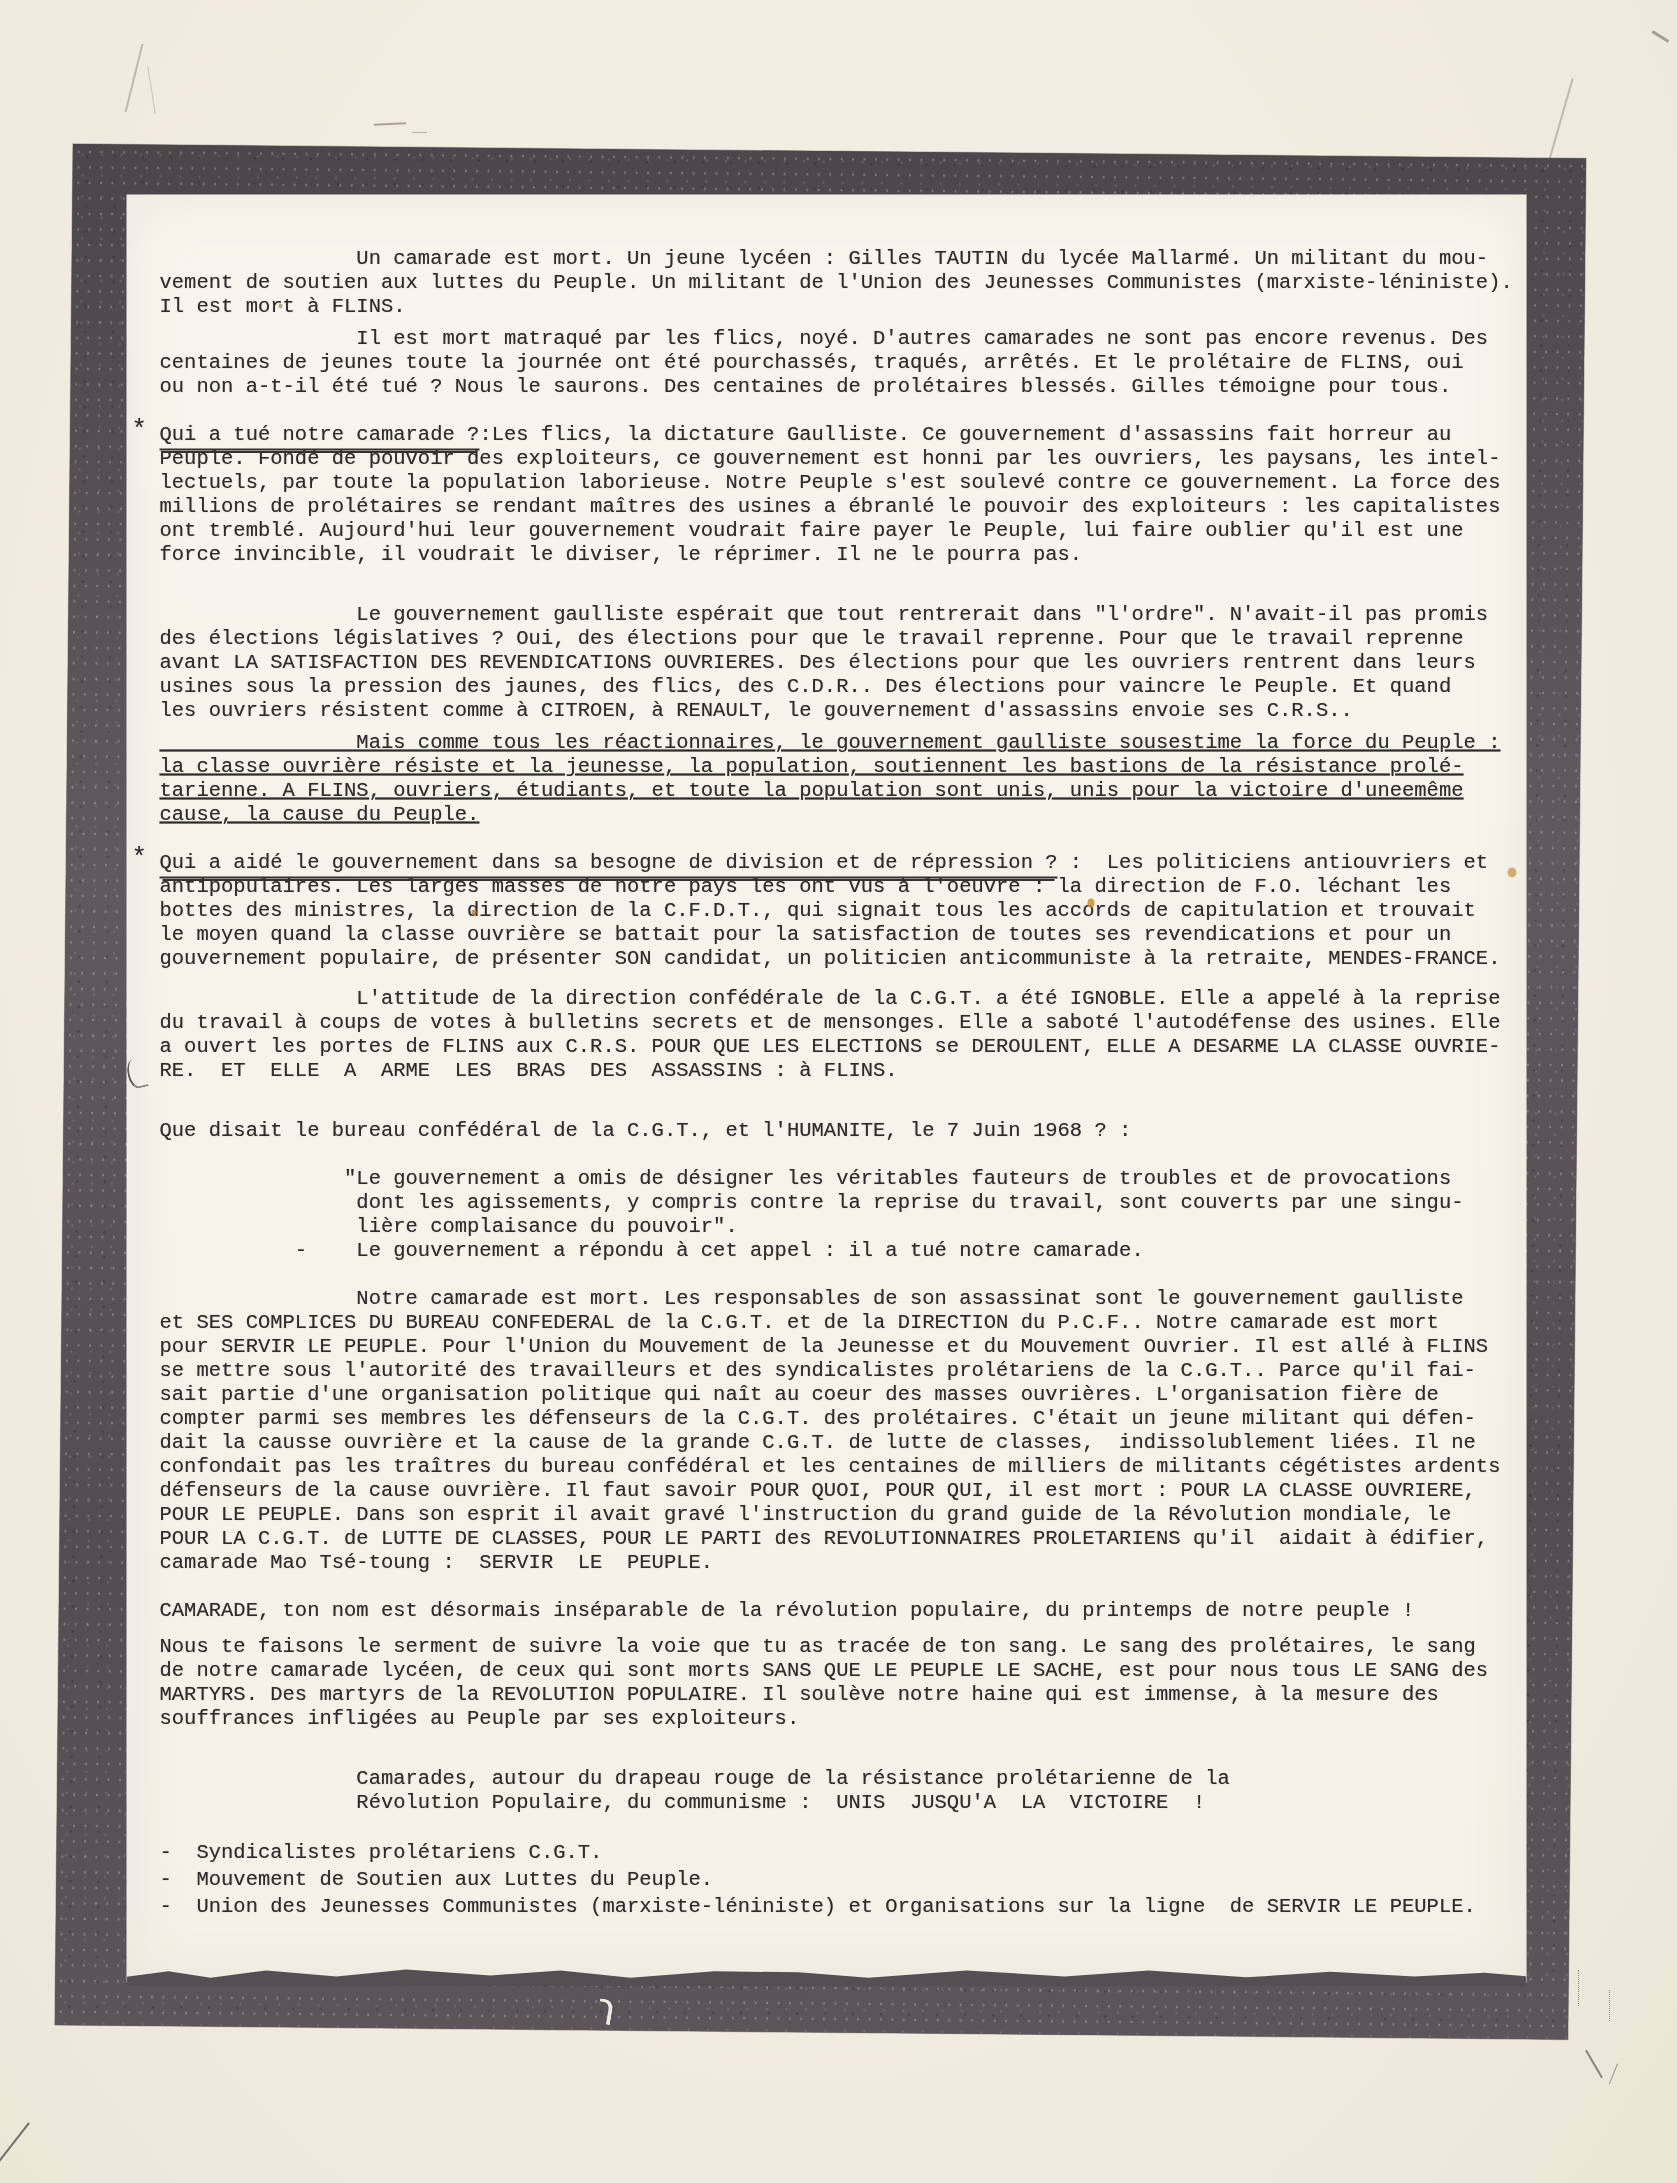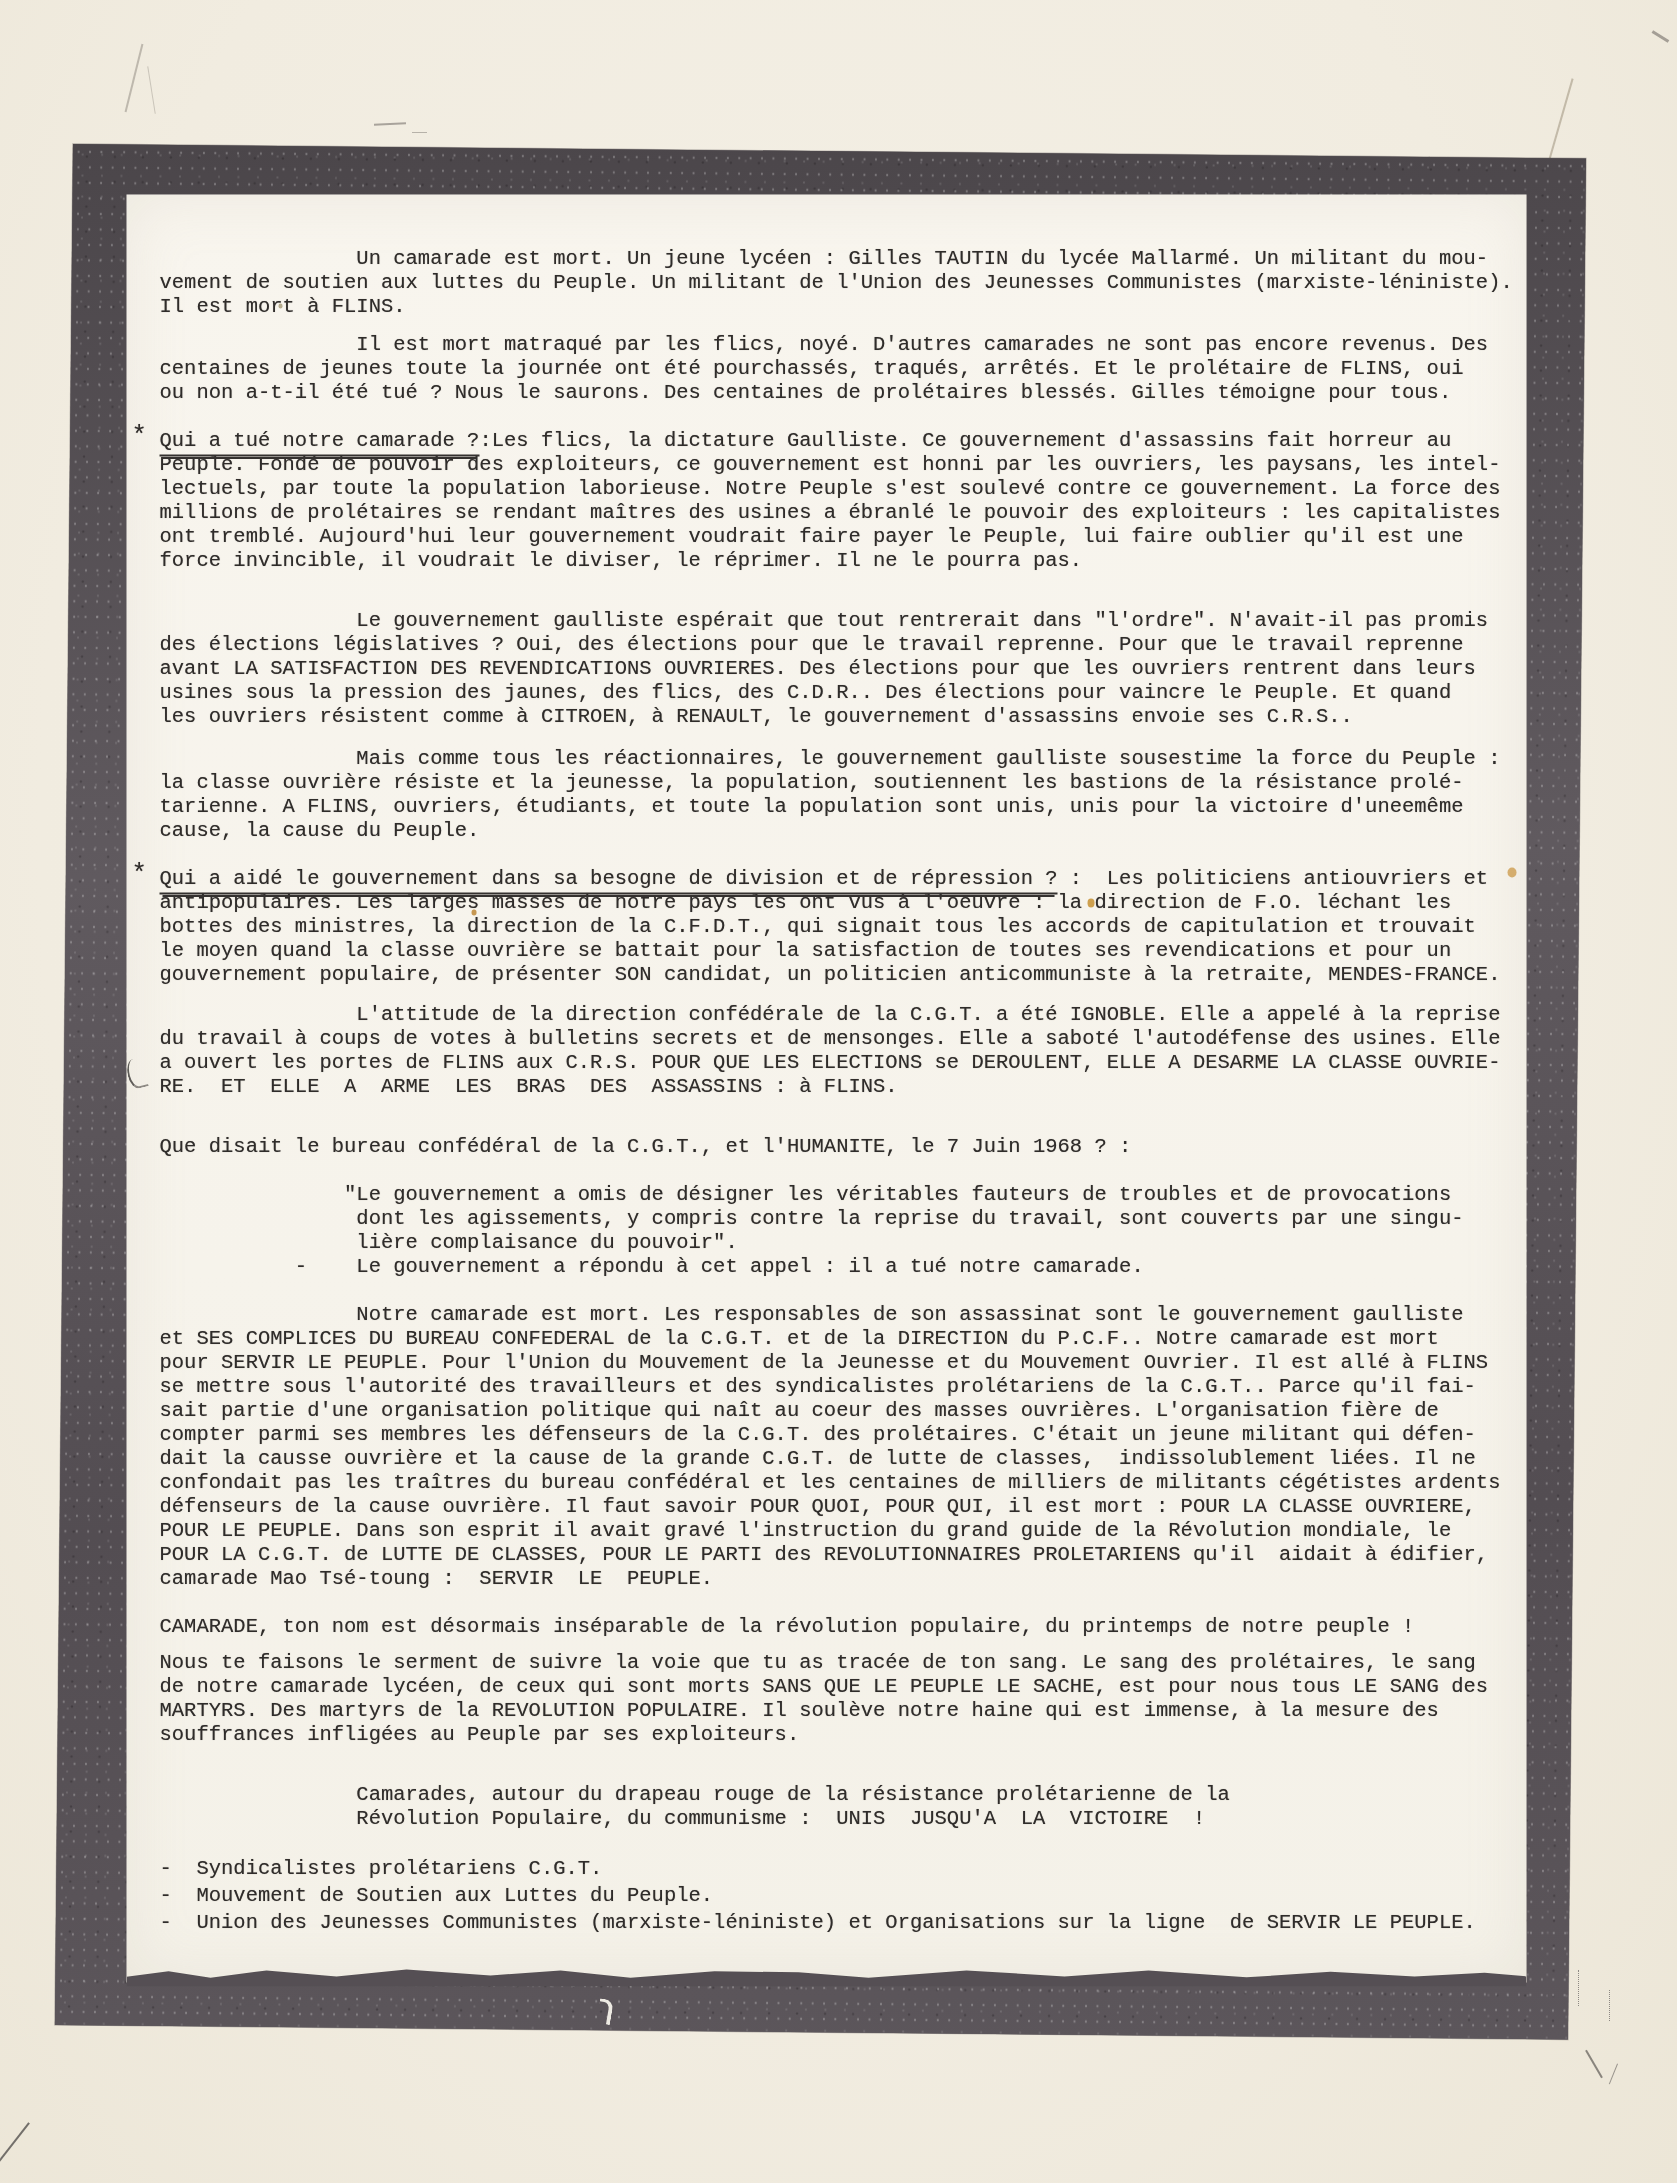--- a/index.html
+++ b/index.html
@@ -87,41 +87,41 @@
 
   <div class="frame" data-name="photocopy-border">
 
     <div class="page" data-name="scanned-page">
       <div class="page-text" data-name="page-text">
           <div class="block" data-name="opening-paragraph" style="margin-top: 16px;">
             <div class="line" data-name="text-line">                Un camarade est mort. Un jeune lycéen : Gilles TAUTIN du lycée Mallarmé. Un militant du mou-</div>
             <div class="line" data-name="text-line">vement de soutien aux luttes du Peuple. Un militant de l'Union des Jeunesses Communistes (marxiste-léniniste).</div>
             <div class="line" data-name="text-line">Il est mort à FLINS.</div>
           </div>
-          <div class="block" data-name="paragraph-mort-matraque" style="margin-top: 14px;">
+          <div class="block" data-name="paragraph-mort-matraque" style="margin-top: 8px;">
             <div class="line" data-name="text-line">                Il est mort matraqué par les flics, noyé. D'autres camarades ne sont pas encore revenus. Des</div>
             <div class="line" data-name="text-line">centaines de jeunes toute la journée ont été pourchassés, traqués, arrêtés. Et le prolétaire de FLINS, oui</div>
             <div class="line" data-name="text-line">ou non a-t-il été tué ? Nous le saurons. Des centaines de prolétaires blessés. Gilles témoigne pour tous.</div>
           </div>
           <div class="block" data-name="section-qui-a-tue" style="margin-top: 24px;">
             <div class="line first" data-name="text-line"><span class="star" data-name="margin-asterisk">*</span><span class="underlined" data-name="underlined-heading">Qui a tué notre camarade ?</span><span data-name="heading-rest">:Les flics, la dictature Gaulliste. Ce gouvernement d'assassins fait horreur au</span></div>
             <div class="line" data-name="text-line">Peuple. Fondé de pouvoir des exploiteurs, ce gouvernement est honni par les ouvriers, les paysans, les intel-</div>
             <div class="line" data-name="text-line">lectuels, par toute la population laborieuse. Notre Peuple s'est soulevé contre ce gouvernement. La force des</div>
             <div class="line" data-name="text-line">millions de prolétaires se rendant maîtres des usines a ébranlé le pouvoir des exploiteurs : les capitalistes</div>
             <div class="line" data-name="text-line">ont tremblé. Aujourd'hui leur gouvernement voudrait faire payer le Peuple, lui faire oublier qu'il est une</div>
             <div class="line" data-name="text-line">force invincible, il voudrait le diviser, le réprimer. Il ne le pourra pas.</div>
           </div>
           <div class="block" data-name="paragraph-elections" style="margin-top: 36px;">
             <div class="line" data-name="text-line">                Le gouvernement gaulliste espérait que tout rentrerait dans "l'ordre". N'avait-il pas promis</div>
             <div class="line" data-name="text-line">des élections législatives ? Oui, des élections pour que le travail reprenne. Pour que le travail reprenne</div>
             <div class="line" data-name="text-line">avant LA SATISFACTION DES REVENDICATIONS OUVRIERES. Des élections pour que les ouvriers rentrent dans leurs</div>
             <div class="line" data-name="text-line">usines sous la pression des jaunes, des flics, des C.D.R.. Des élections pour vaincre le Peuple. Et quand</div>
             <div class="line" data-name="text-line">les ouvriers résistent comme à CITROEN, à RENAULT, le gouvernement d'assassins envoie ses C.R.S..</div>
           </div>
-          <div class="block" data-name="paragraph-reactionnaires" style="margin-top: 18px;">
+          <div class="block" data-name="paragraph-reactionnaires" style="margin-top: 8px; text-decoration: underline;">
             <div class="line" data-name="text-line">                Mais comme tous les réactionnaires, le gouvernement gaulliste sousestime la force du Peuple :</div>
             <div class="line" data-name="text-line">la classe ouvrière résiste et la jeunesse, la population, soutiennent les bastions de la résistance prolé-</div>
             <div class="line" data-name="text-line">tarienne. A FLINS, ouvriers, étudiants, et toute la population sont unis, unis pour la victoire d'uneemême</div>
             <div class="line" data-name="text-line">cause, la cause du Peuple.</div>
           </div>
           <div class="block" data-name="section-qui-a-aide" style="margin-top: 24px;">
             <div class="line first" data-name="text-line"><span class="star" data-name="margin-asterisk">*</span><span class="underlined" data-name="underlined-heading">Qui a aidé le gouvernement dans sa besogne de division et de répression ?</span><span data-name="heading-rest"> :  Les politiciens antiouvriers et</span></div>
             <div class="line" data-name="text-line">antipopulaires. Les larges masses de notre pays les ont vus à l'oeuvre : la direction de F.O. léchant les</div>
             <div class="line" data-name="text-line">bottes des ministres, la direction de la C.F.D.T., qui signait tous les accords de capitulation et trouvait</div>
             <div class="line" data-name="text-line">le moyen quand la classe ouvrière se battait pour la satisfaction de toutes ses revendications et pour un</div>

